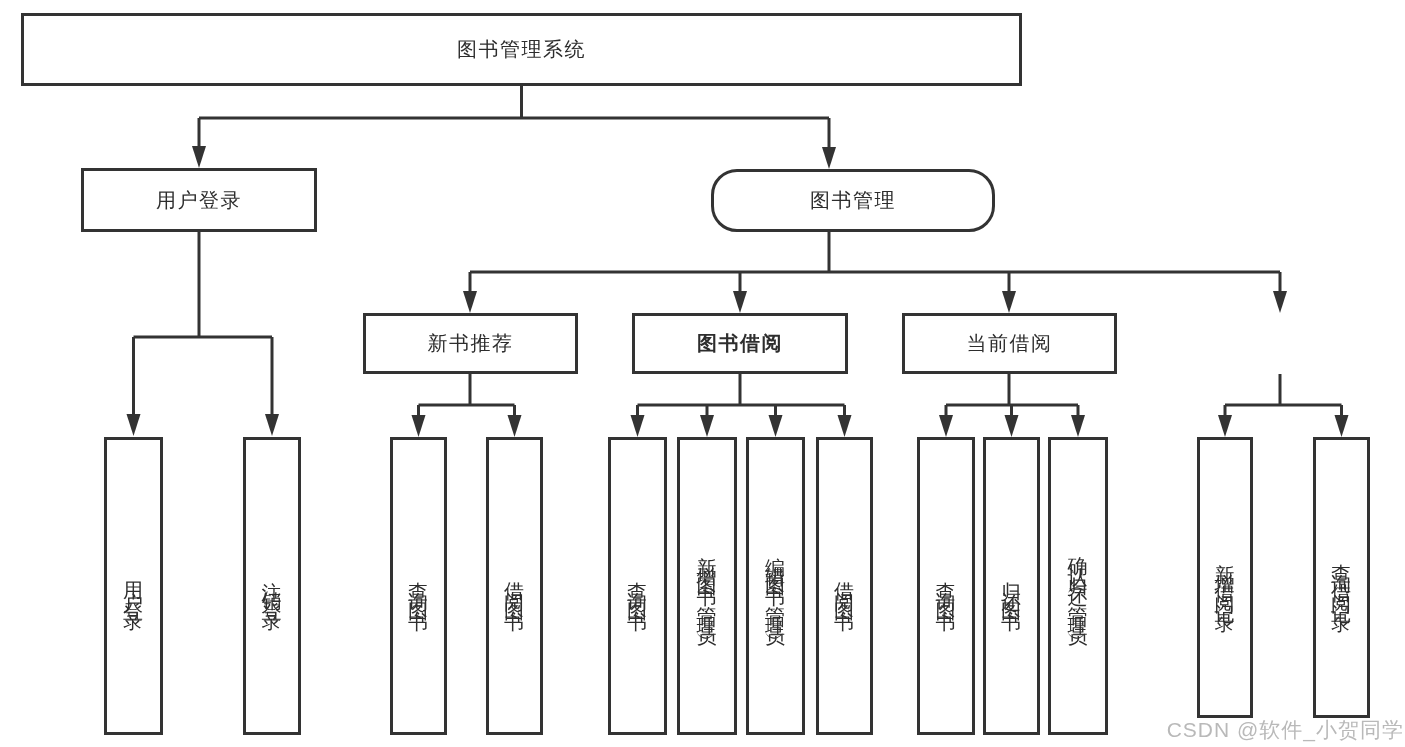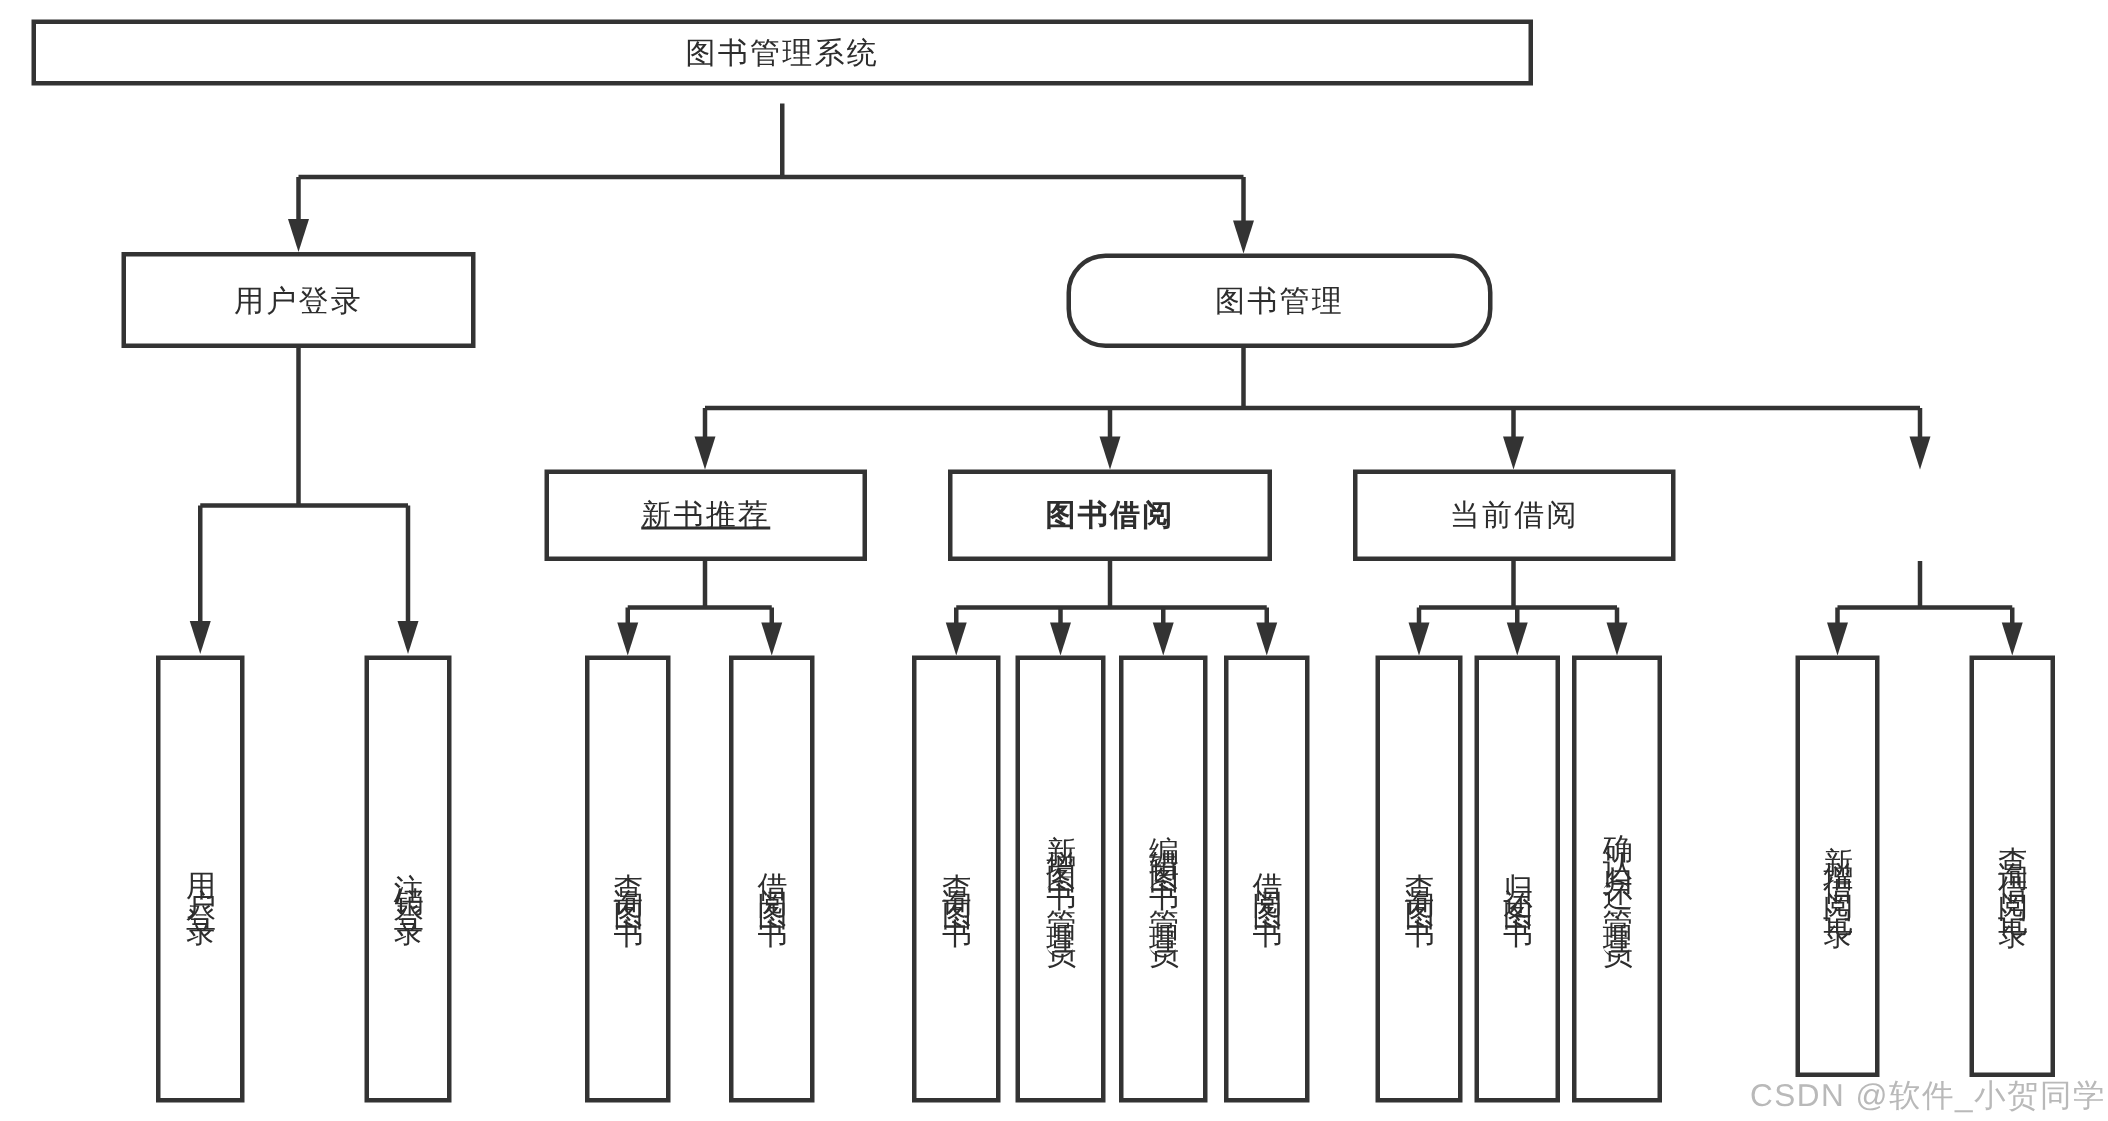--- a/index.html
+++ b/index.html
@@ -85,26 +85,26 @@
       <polygon points="1071,415 1085,415 1078,437"></polygon>
 
     <path d="M1280 374 V405"></path>
     <path d="M1225 405 H1341.5"></path>
     <path d="M1225 405 V417"></path>
       <polygon points="1218,415 1232,415 1225,437"></polygon>
     <path d="M1341.5 405 V417"></path>
       <polygon points="1334.5,415 1348.5,415 1341.5,437"></polygon>
   </svg>
 
-  <div class="box h-box" style="left:21px; top:13px; width:1001px; height:44px;">图书管理系统</div>
+  <div class="box h-box" style="left:21px; top:13px; width:1001px; height:73px;">图书管理系统</div>
 
   <div class="box h-box" style="left:81px; top:168px; width:236px; height:64px;">用户登录</div>
   <div class="box h-box" style="left:711px; top:169px; width:284px; height:63px;border-radius:26px;">图书管理</div>
 
-  <div class="box h-box" style="left:363px; top:313px; width:215px; height:61px;text-decoration:underline;">新书推荐</div>
+  <div class="box h-box" style="left:363px; top:313px; width:215px; height:61px;">新书推荐</div>
   <div class="box h-box" style="left:632px; top:313px; width:216px; height:61px;font-weight:bold;">图书借阅</div>
   <div class="box h-box" style="left:902px; top:313px; width:215px; height:61px;">当前借阅</div>
 
   <div class="box v-box" style="left:104px; top:437px; width:59px; height:298px;">
     <span class="vtext">用户登录</span>
   </div>
   <div class="box v-box" style="left:243px; top:437px; width:58px; height:298px;">
     <span class="vtext">注销登录</span>
   </div>
 

